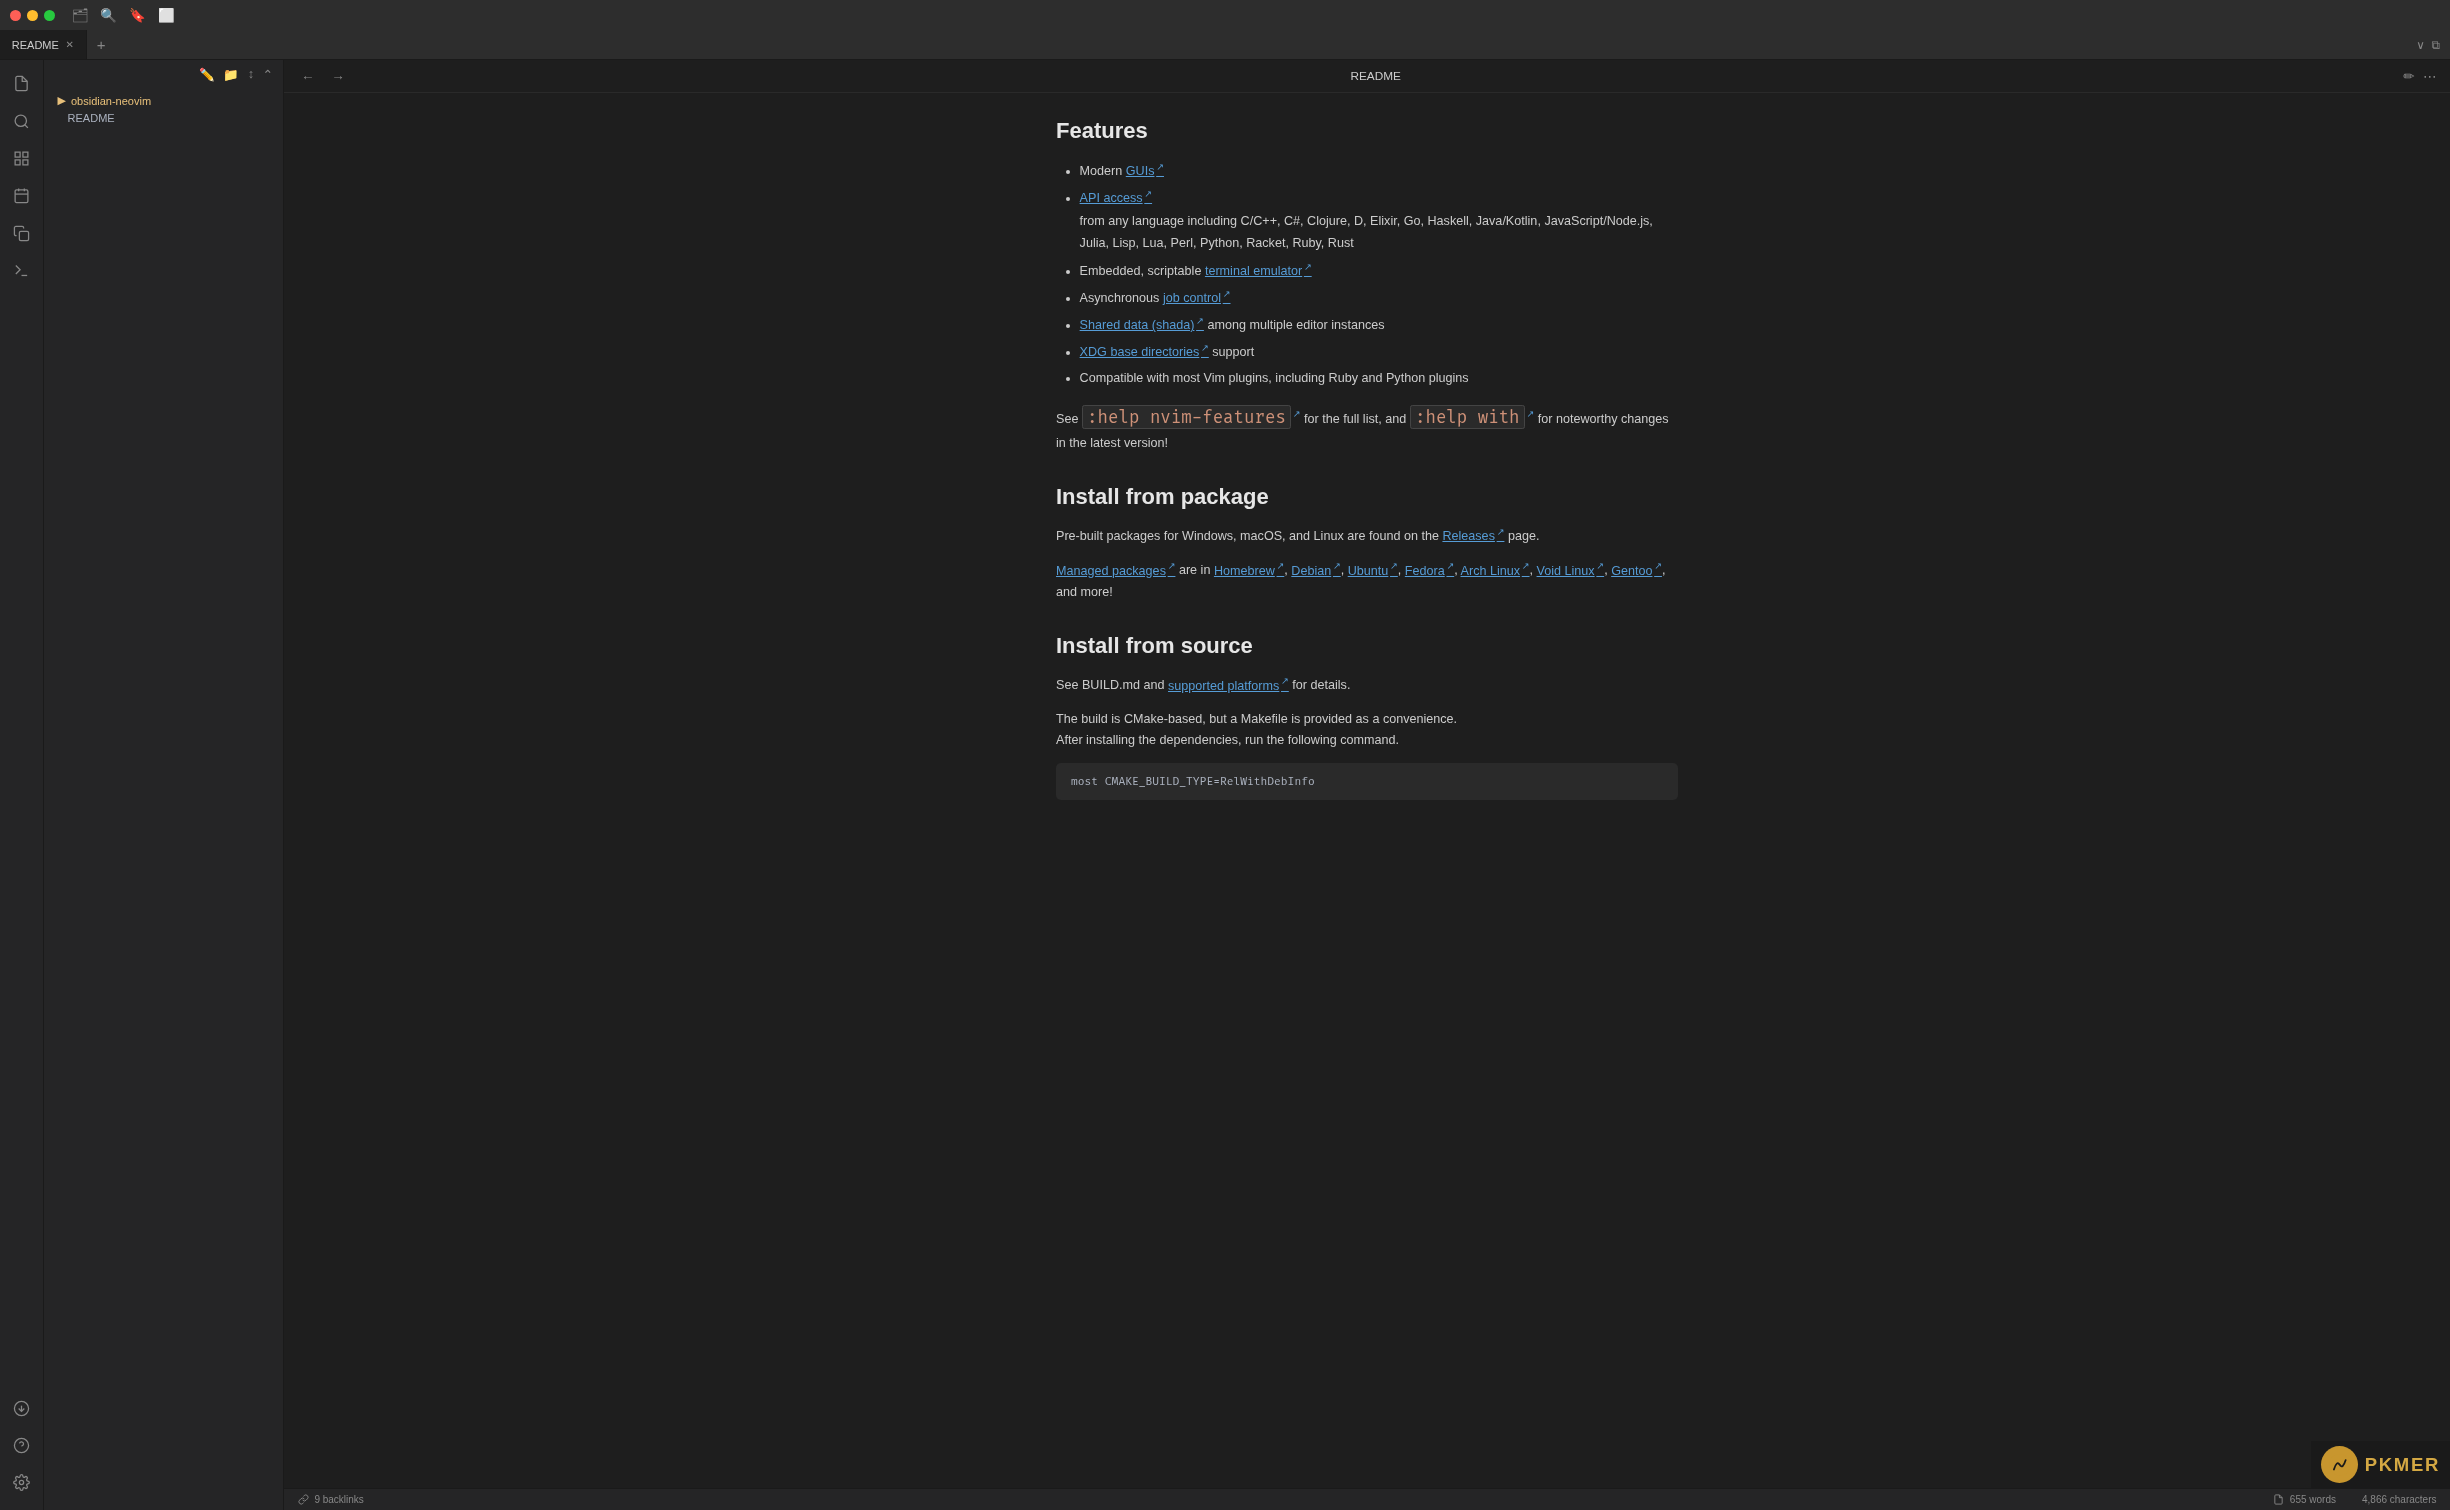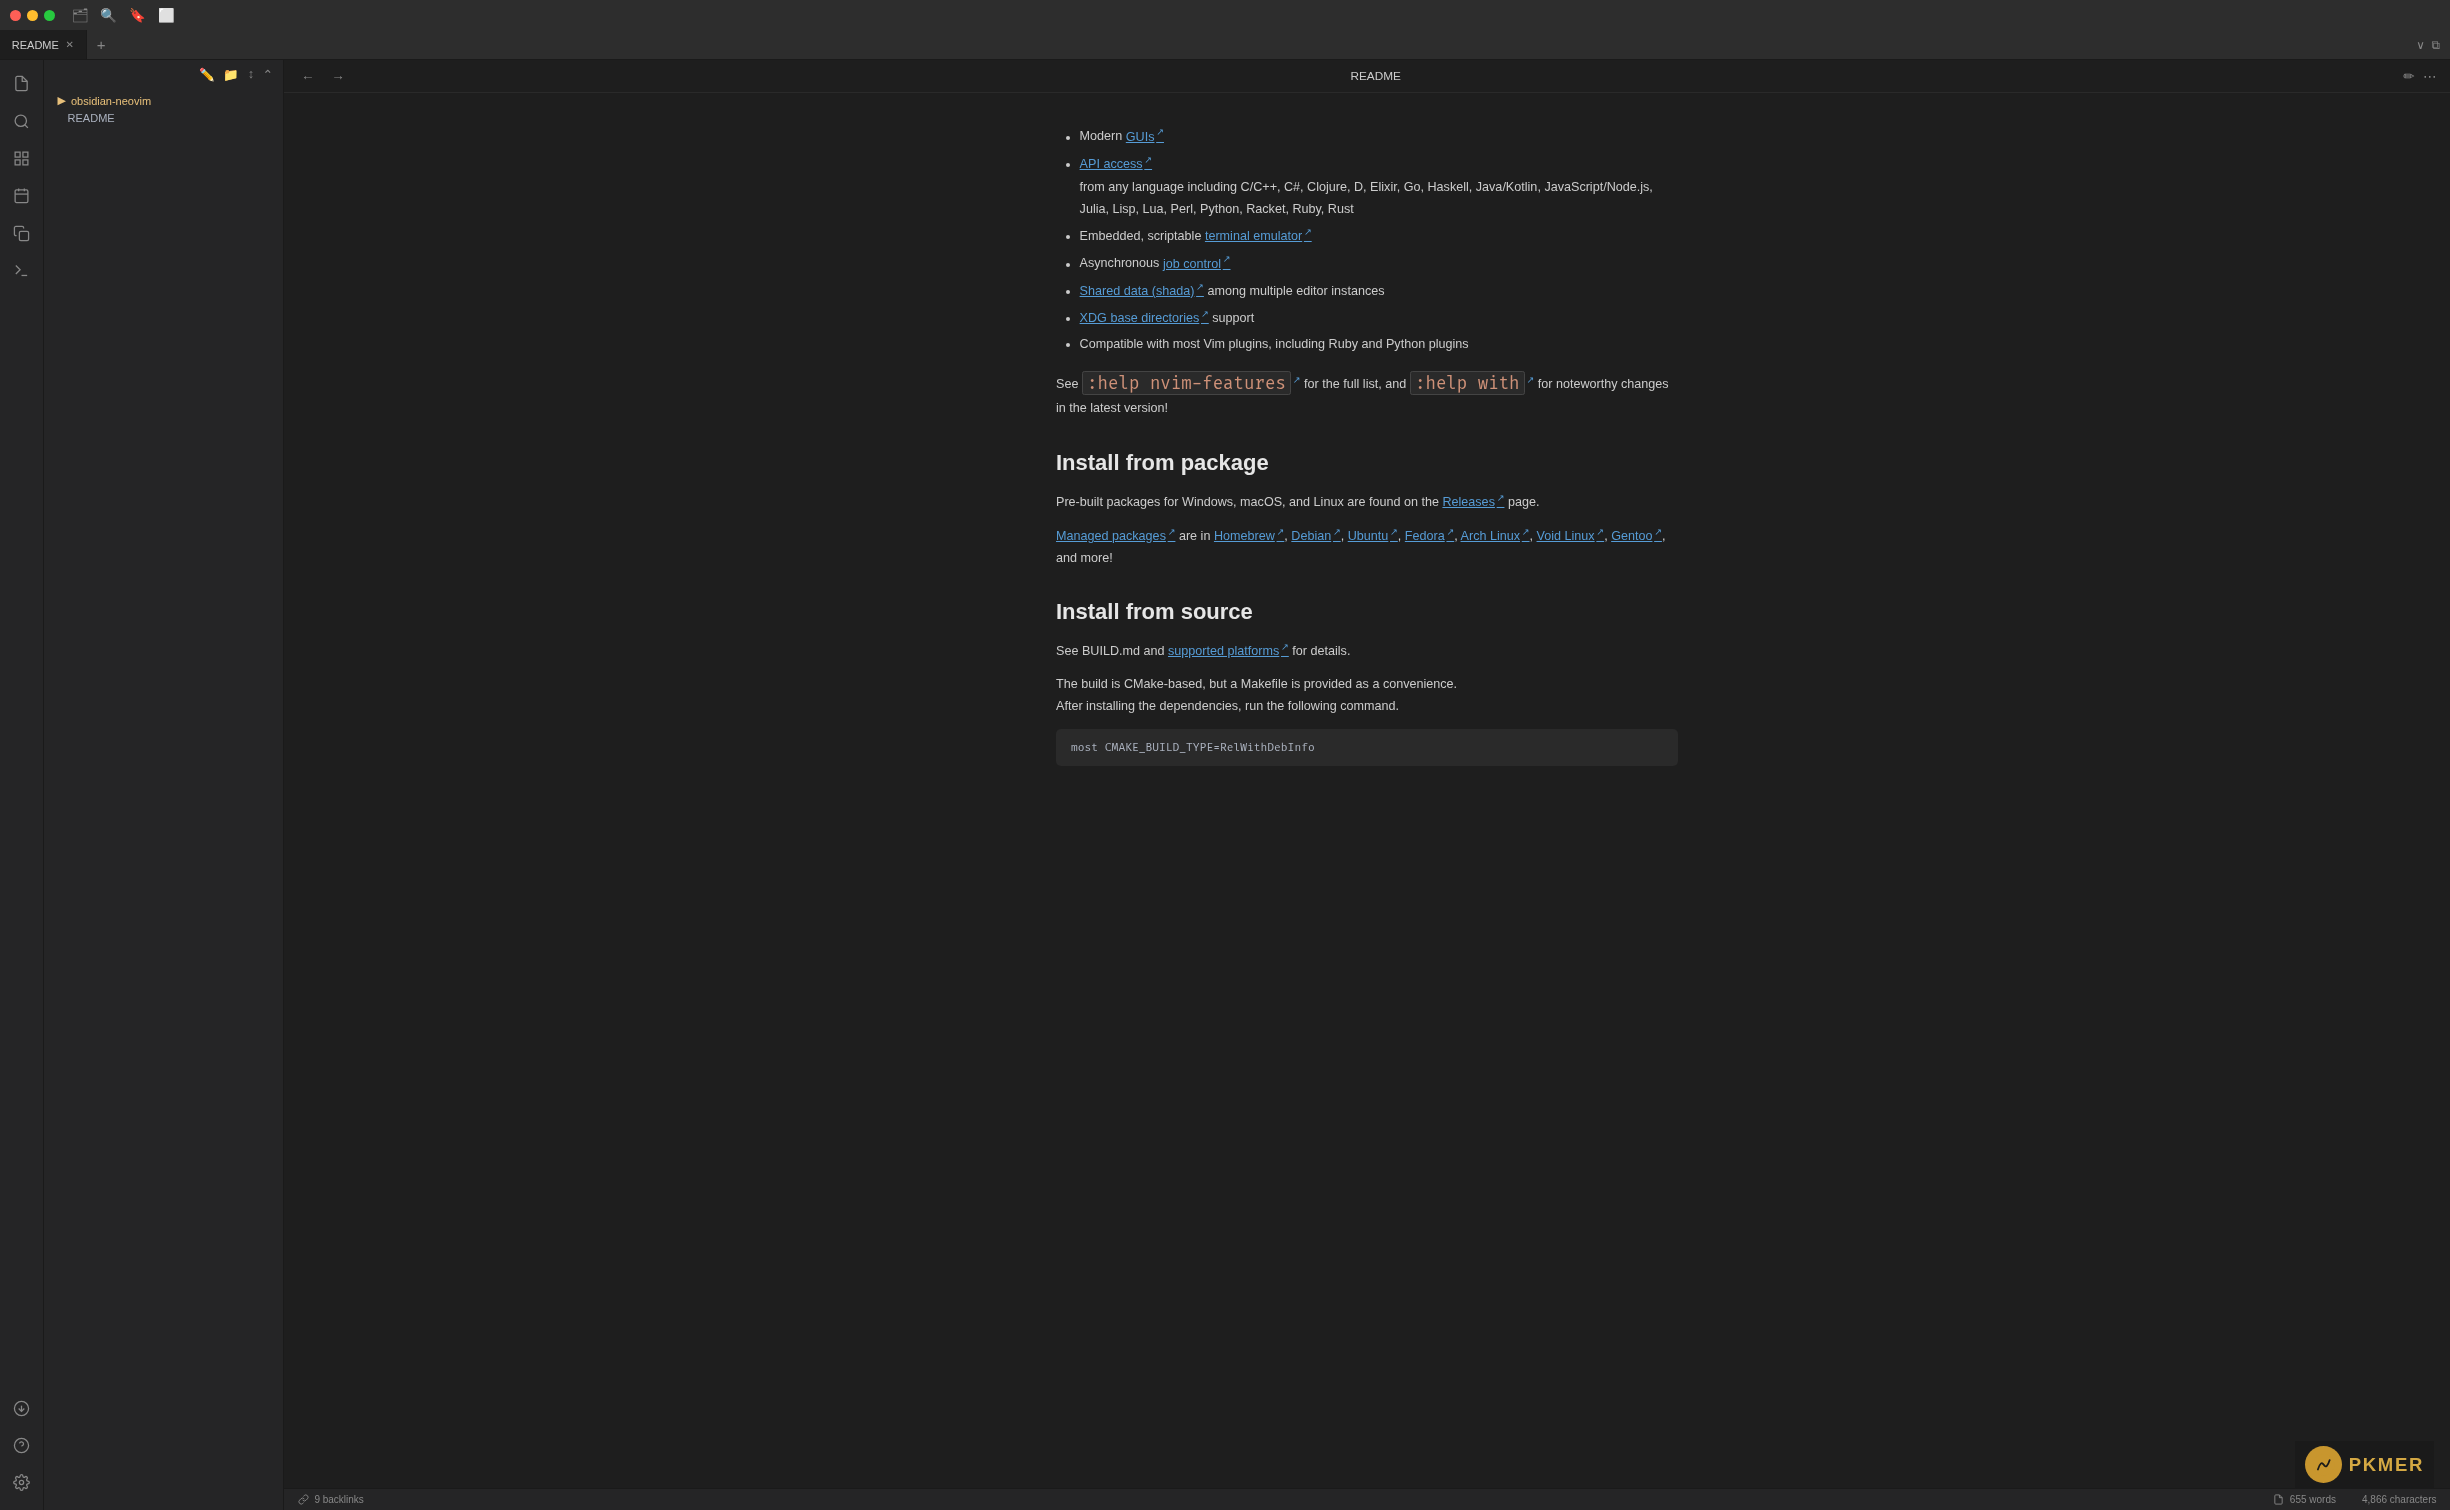--- a/index.html
+++ b/index.html
@@ -341,21 +341,21 @@
 
     .statusbar-item {
       display: flex;
       align-items: center;
       gap: 3.4px;
     }
 
     .pkmer-badge {
       position: fixed;
       bottom: 22px;
-      right: 16px;
+      right: 0;
       background: #1a1a1a;
       display: flex;
       align-items: center;
       gap: 6.7px;
       padding: 5px 10px;
       font-size: 15px;
       font-weight: 700;
       color: #d4a843;
     }
 
@@ -494,20 +494,21 @@
       <button class="nav-btn">→</button>
       <div class="content-title">README</div>
       <div class="content-actions">
         <span>✏</span>
         <span>⋯</span>
       </div>
     </div>
 
     <div class="readme-content">
 
+      <h2>Features</h2>
 
       <ul>
         <li>
           Modern <a class="link">GUIs<sup class="ext-icon">↗</sup></a>
         </li>
         <li>
           <a class="link">API access<sup class="ext-icon">↗</sup></a><br>
           from any language including C/C++, C#, Clojure, D, Elixir, Go, Haskell, Java/Kotlin, JavaScript/Node.js, Julia, Lisp, Lua, Perl, Python, Racket, Ruby, Rust
         </li>
         <li>

